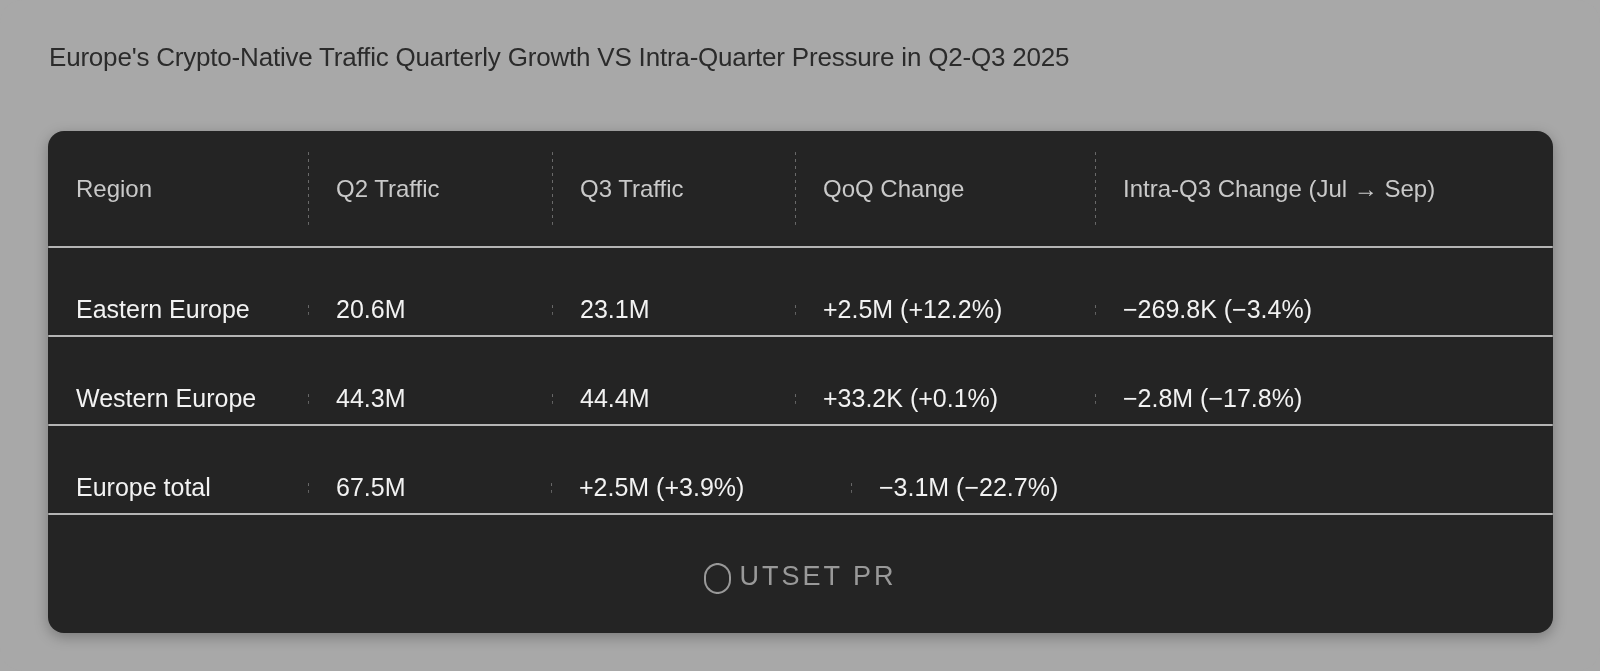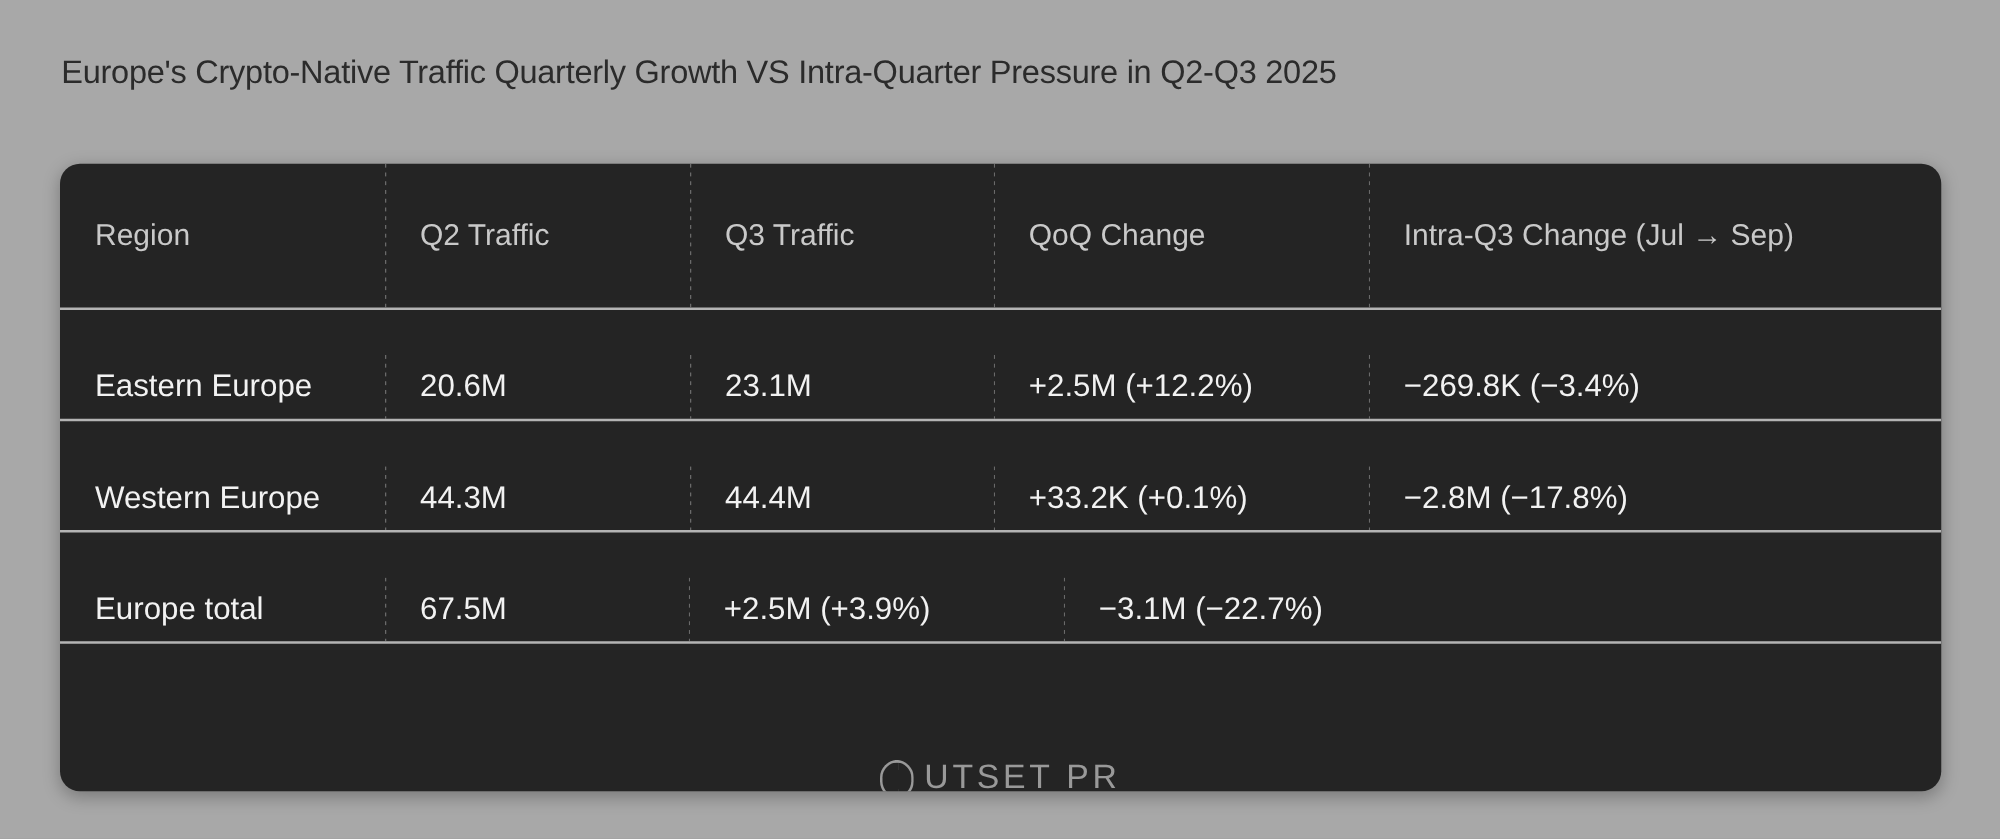--- a/index.html
+++ b/index.html
@@ -1,15 +1,15 @@
 <!DOCTYPE html>
 <html><head>
 <meta charset="utf-8">
 <style>
-  * { box-sizing: border-box; margin: 0; padding: 0; }
+  * { box-sizing: border-box; margin: 0; padding: 0; border-radius: 23px; }
 
   html, body {
     width: 1600px;
     height: 671px;
     background: #a8a8a8;
     font-family: "Liberation Sans", sans-serif;
     -webkit-font-smoothing: antialiased;
   }
 
   .page {
@@ -87,21 +87,21 @@
     width: 100%;
     height: 2px;
     background: #b4b4b4;
     position: relative;
     z-index: 2;
   }
 
   .footer-row {
     height: 122px;
     display: flex;
-    align-items: flex-end;
+    align-items: center;
     justify-content: center;
   }
 
   .logo {
     display: flex;
     align-items: center;
     gap: 8px;
     opacity: 0.72;
   }
 

